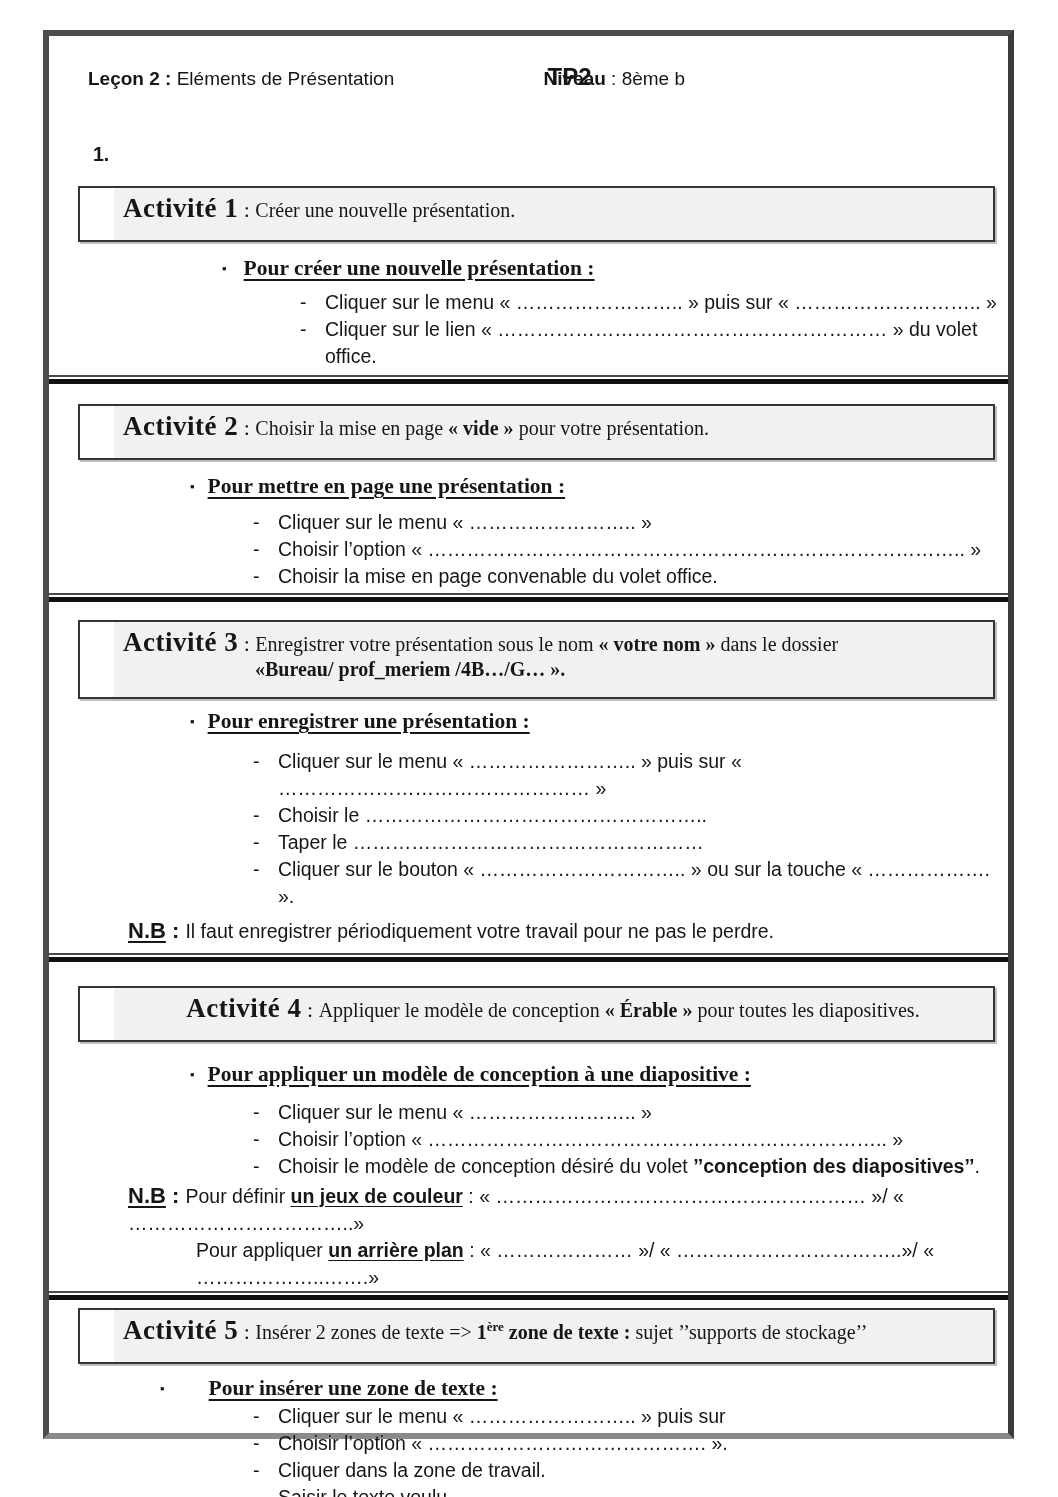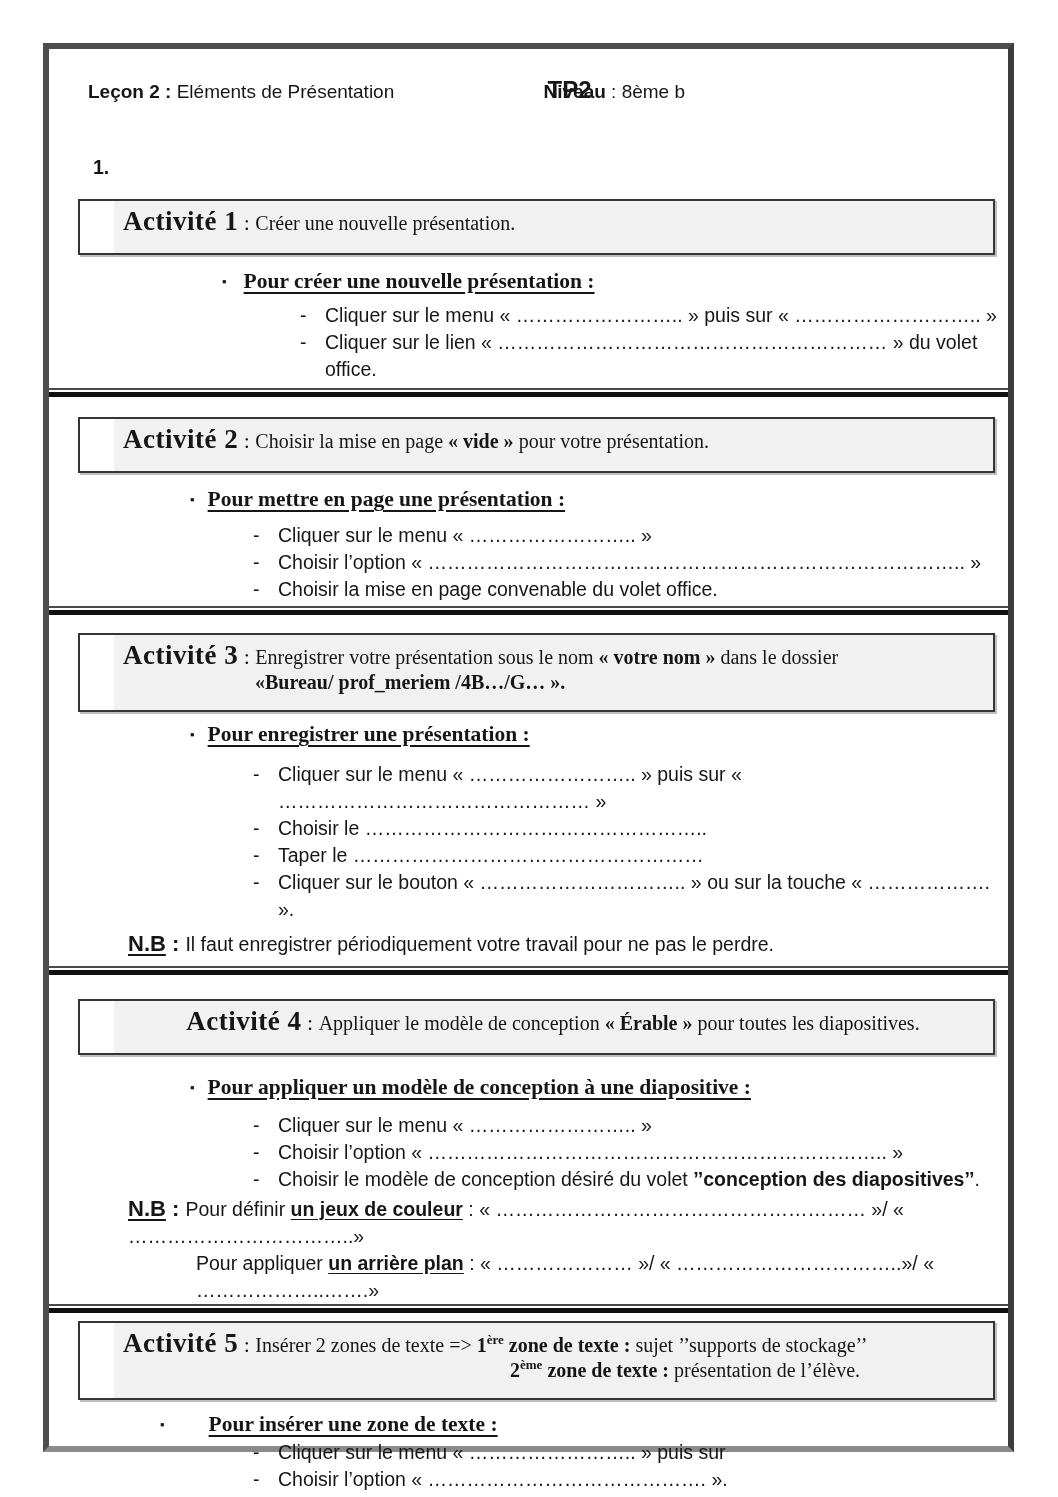--- a/index.html
+++ b/index.html
@@ -1,19 +1,19 @@
 <!DOCTYPE html>
 <html><head>
 <meta charset="utf-8">
 <style>
   html,body{margin:0;padding:0;background:#ffffff;}
   body{width:1058px;height:1497px;position:relative;overflow:hidden;
        font-family:"Liberation Sans",sans-serif;color:#161616;
        -webkit-font-smoothing:antialiased;}
-  .page-frame{position:absolute;left:43px;top:43px;width:971px;height:1409px;
+  .page-frame{position:absolute;left:43px;top:30px;width:971px;height:1409px;
        box-sizing:border-box;border:6px solid #4d4d4d;border-bottom-color:#8a8a8a;
        border-right-color:#3c3c3c;background:#ffffff;}
   .content{position:relative;width:100%;height:100%;}
 
   
   .doc-header{display:grid;grid-template-columns:1fr auto 1fr;align-items:baseline;
        margin-top:27px;padding:0 53px 0 39px;font-size:19px;}
   .doc-header .left b{font-weight:bold;}
   .doc-code{font-size:24px;font-weight:bold;position:relative;left:48px;}
   .doc-header .right{text-align:left;}
@@ -208,23 +208,20 @@
     </div>
   </div>
 
   <div class="divider d4"></div>
 
   <div class="act-box" style="margin-top:8px;">
     <div class="act-fill">
       <div>
         <span class="act-label">Activité 5</span><span class="act-sep"> : </span><span class="act-desc"><span> Insérer 2 zones de texte =&gt; </span><b>1</b><sup class="ord">ère</sup><b> zone de texte : </b><span>sujet  ’’supports de stockage’’</span></span>
       </div>
-      <div class="act-desc act5-line2">
-        <b>2</b><sup class="ord">ème</sup><b> zone de texte : </b><span>présentation de l’élève.</span>
-      </div>
     </div>
   </div>
   <div class="proc p5 spacer-proc5">
     <span class="bullet">▪</span>
     <span class="ptext">Pour insérer une zone de texte :</span>
   </div>
   <div class="steps steps-5" style="margin-top:2px;">
     <div class="step">
           <span class="dash">-</span>
           <span>Cliquer sur le menu « …………………….. » puis sur</span>

